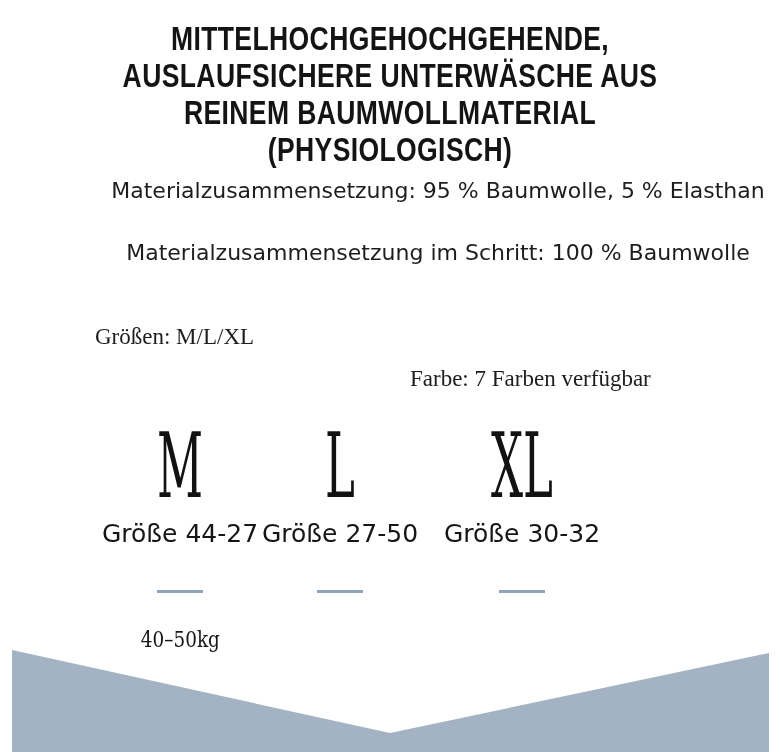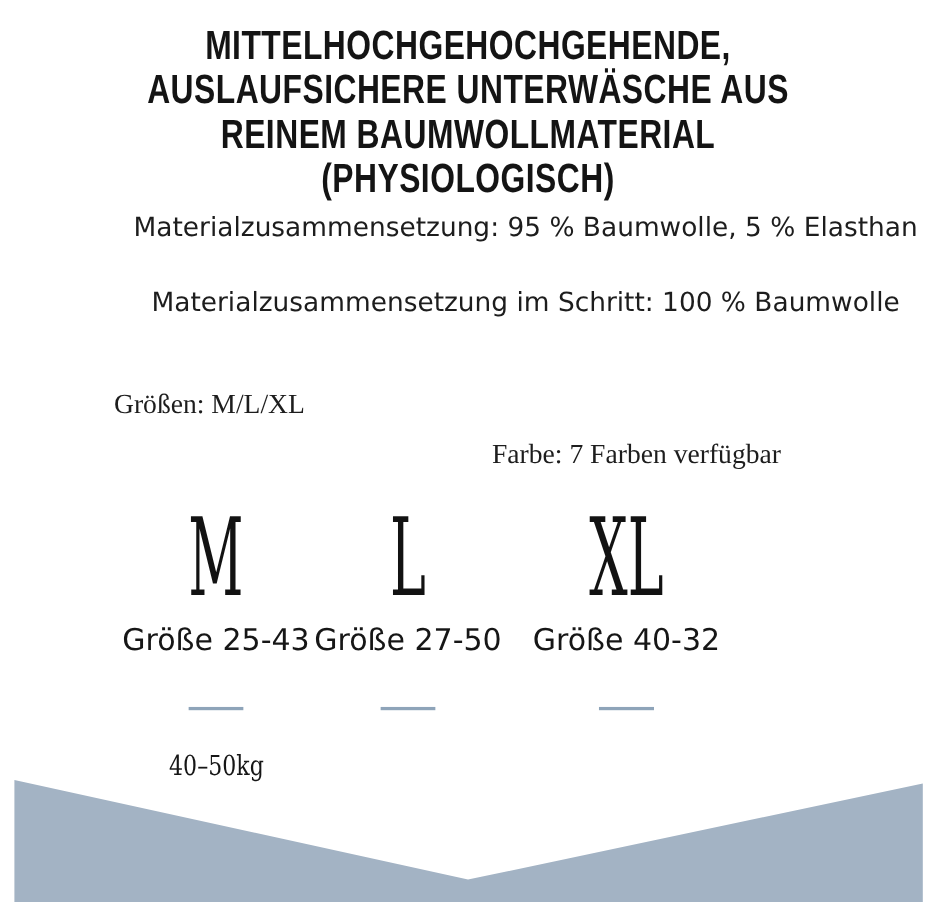--- a/index.html
+++ b/index.html
@@ -71,42 +71,42 @@
   </div>
 
   <div class="material-line material-1">Materialzusammensetzung: 95 % Baumwolle, 5 % Elasthan</div>
   <div class="material-line material-2">Materialzusammensetzung im Schritt: 100 % Baumwolle</div>
 
   <div class="opt-label opt-sizes">Größen: M/L/XL</div>
   <div class="opt-label opt-colors">Farbe: 7 Farben verfügbar</div>
 
   <div class="size-col col-1">
     <div class="size-letter">M</div>
-    <div class="size-range">Größe 25-43</div>
+    <div class="size-range">Größe 44-27</div>
     <div class="divider-dash">
       <svg width="46" height="3" viewBox="0 0 46 3">
           <rect x="0" y="0" width="46" height="3" fill="#8ea4b9"></rect>
         </svg>
     </div>
     <div class="weight-range"><span>40–50kg</span></div>
   </div>
 
   <div class="size-col col-2">
     <div class="size-letter">L</div>
     <div class="size-range">Größe 27-50</div>
     <div class="divider-dash">
       <svg width="46" height="3" viewBox="0 0 46 3">
           <rect x="0" y="0" width="46" height="3" fill="#8ea4b9"></rect>
         </svg>
     </div>
   </div>
 
   <div class="size-col col-3">
     <div class="size-letter">XL</div>
-    <div class="size-range">Größe 40-32</div>
+    <div class="size-range">Größe 30-32</div>
     <div class="divider-dash">
       <svg width="46" height="3" viewBox="0 0 46 3">
           <rect x="0" y="0" width="46" height="3" fill="#8ea4b9"></rect>
         </svg>
     </div>
   </div>
 
   <svg class="bottom-wave" width="780" height="112" viewBox="0 0 780 112" preserveAspectRatio="none">
     <polygon points="12,10 390,93 769,13 769,112 12,112" fill="#a3b3c4"></polygon>
   </svg>

